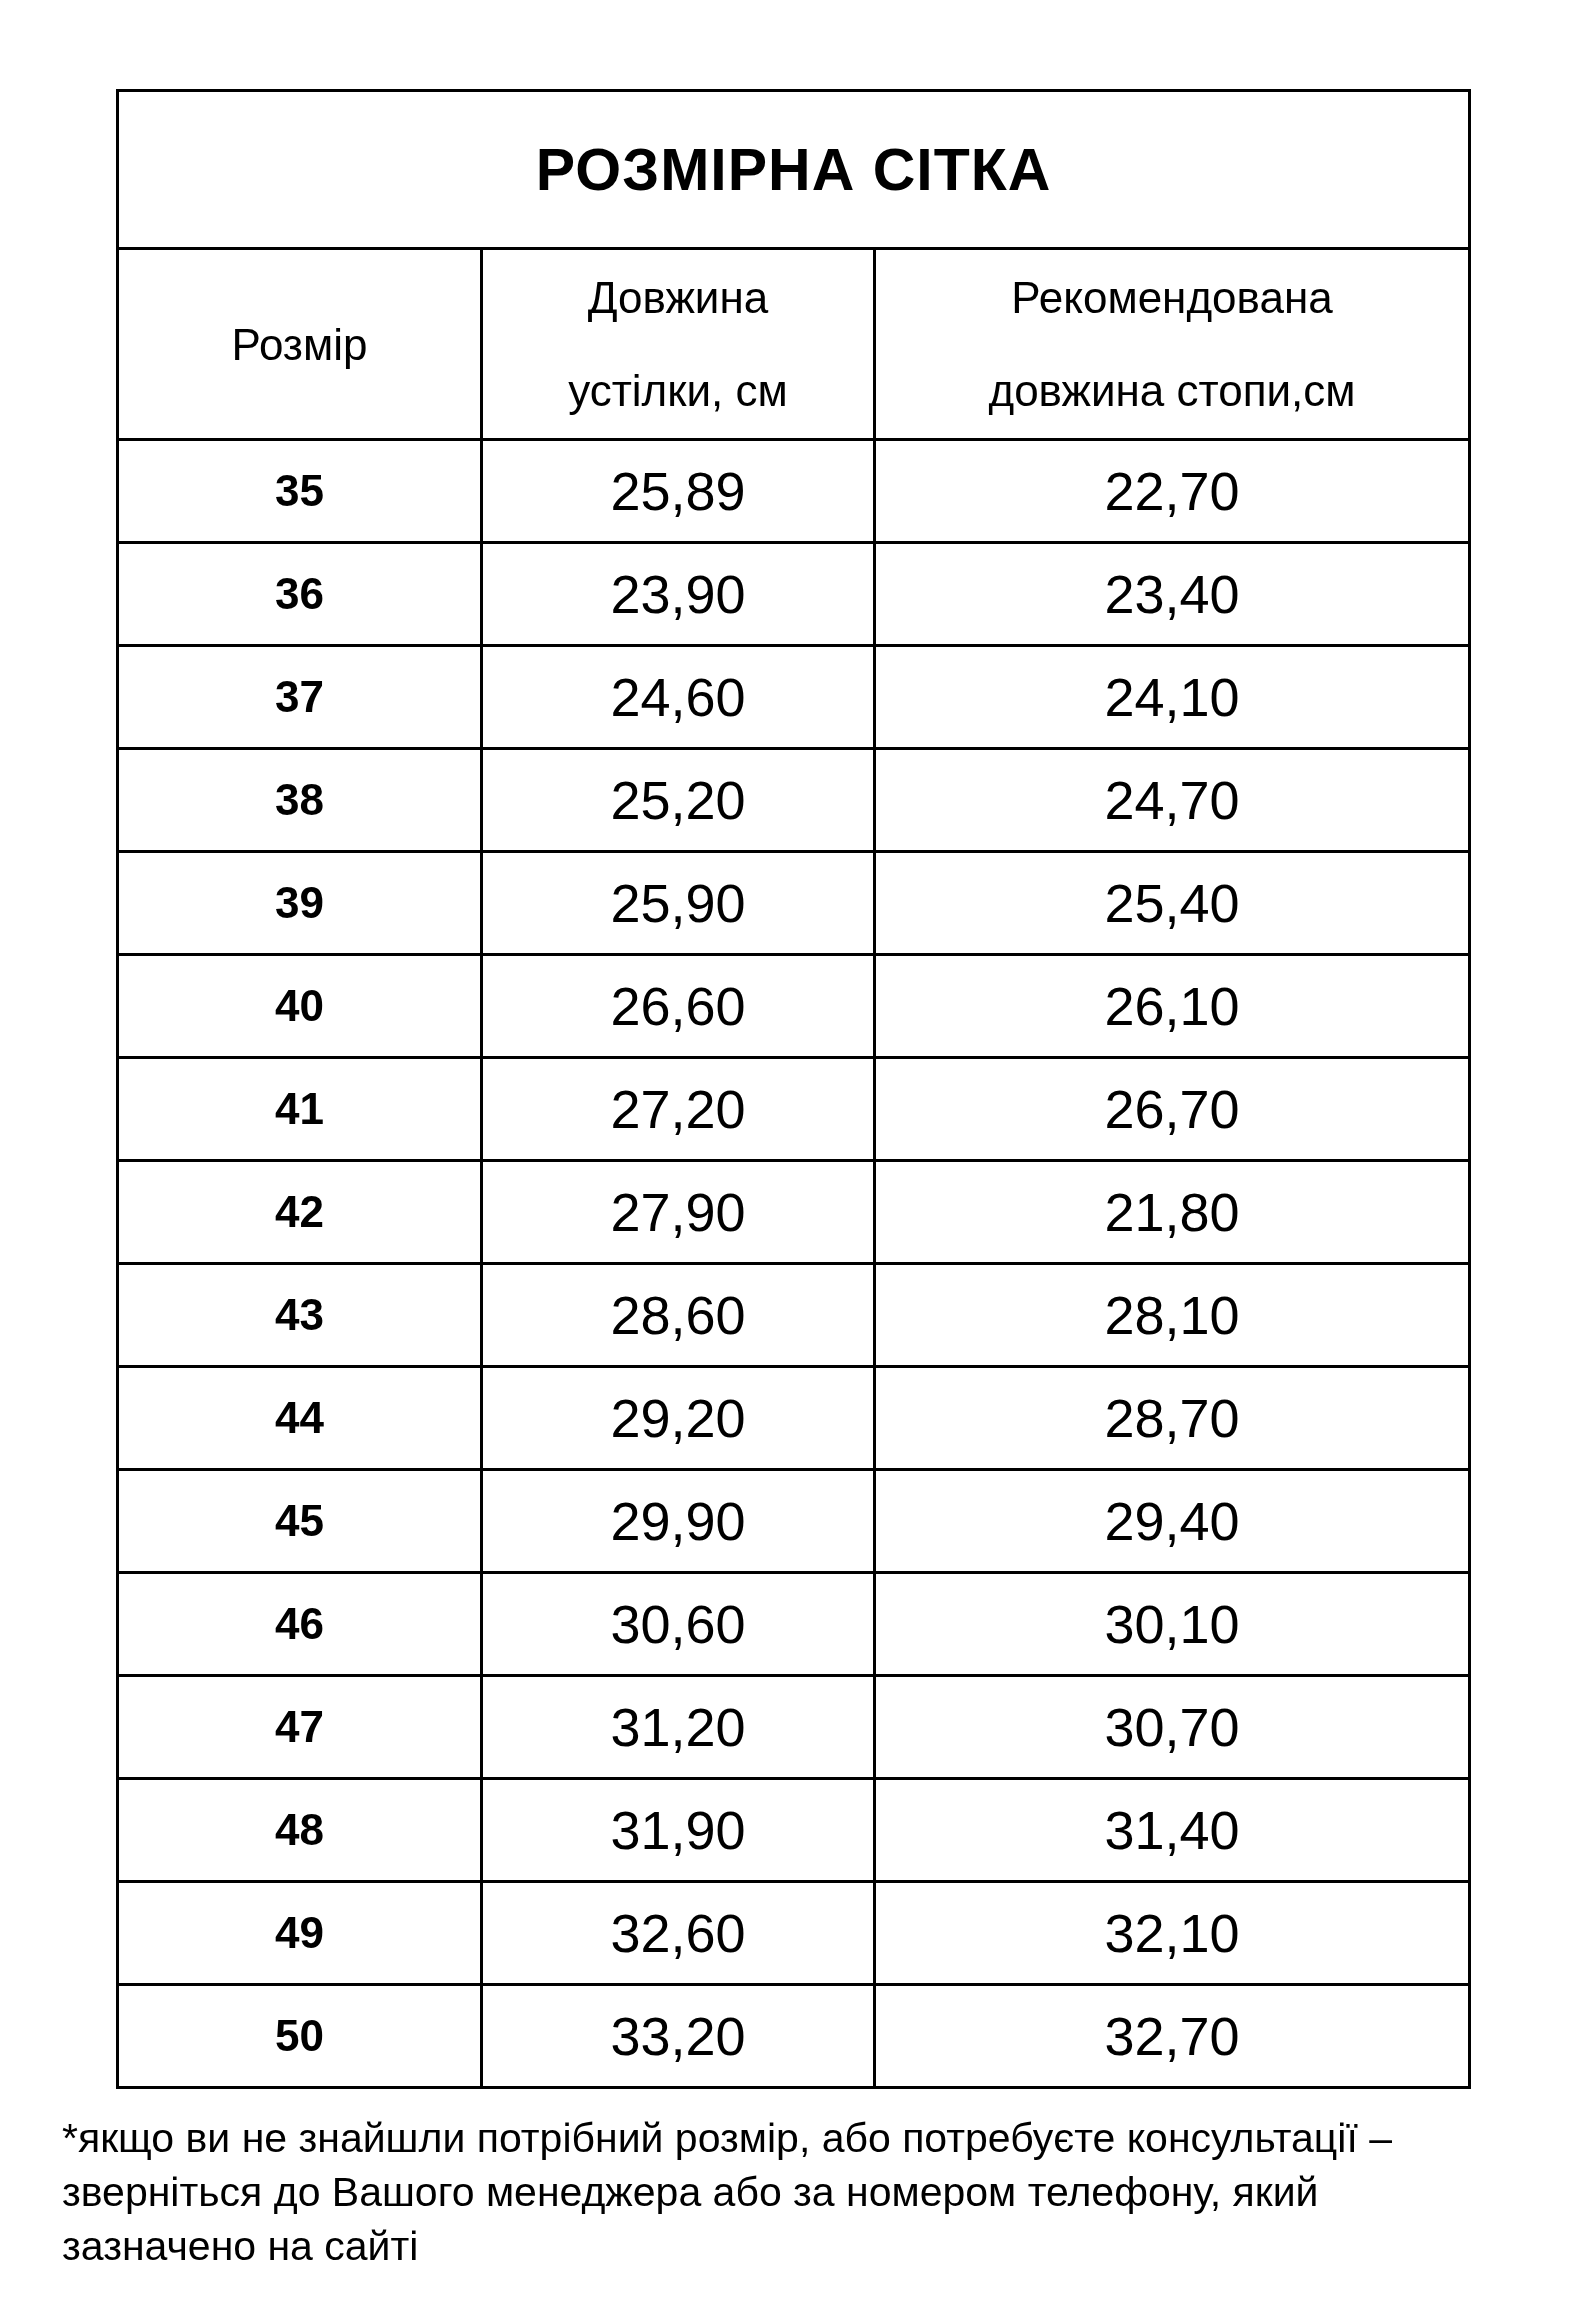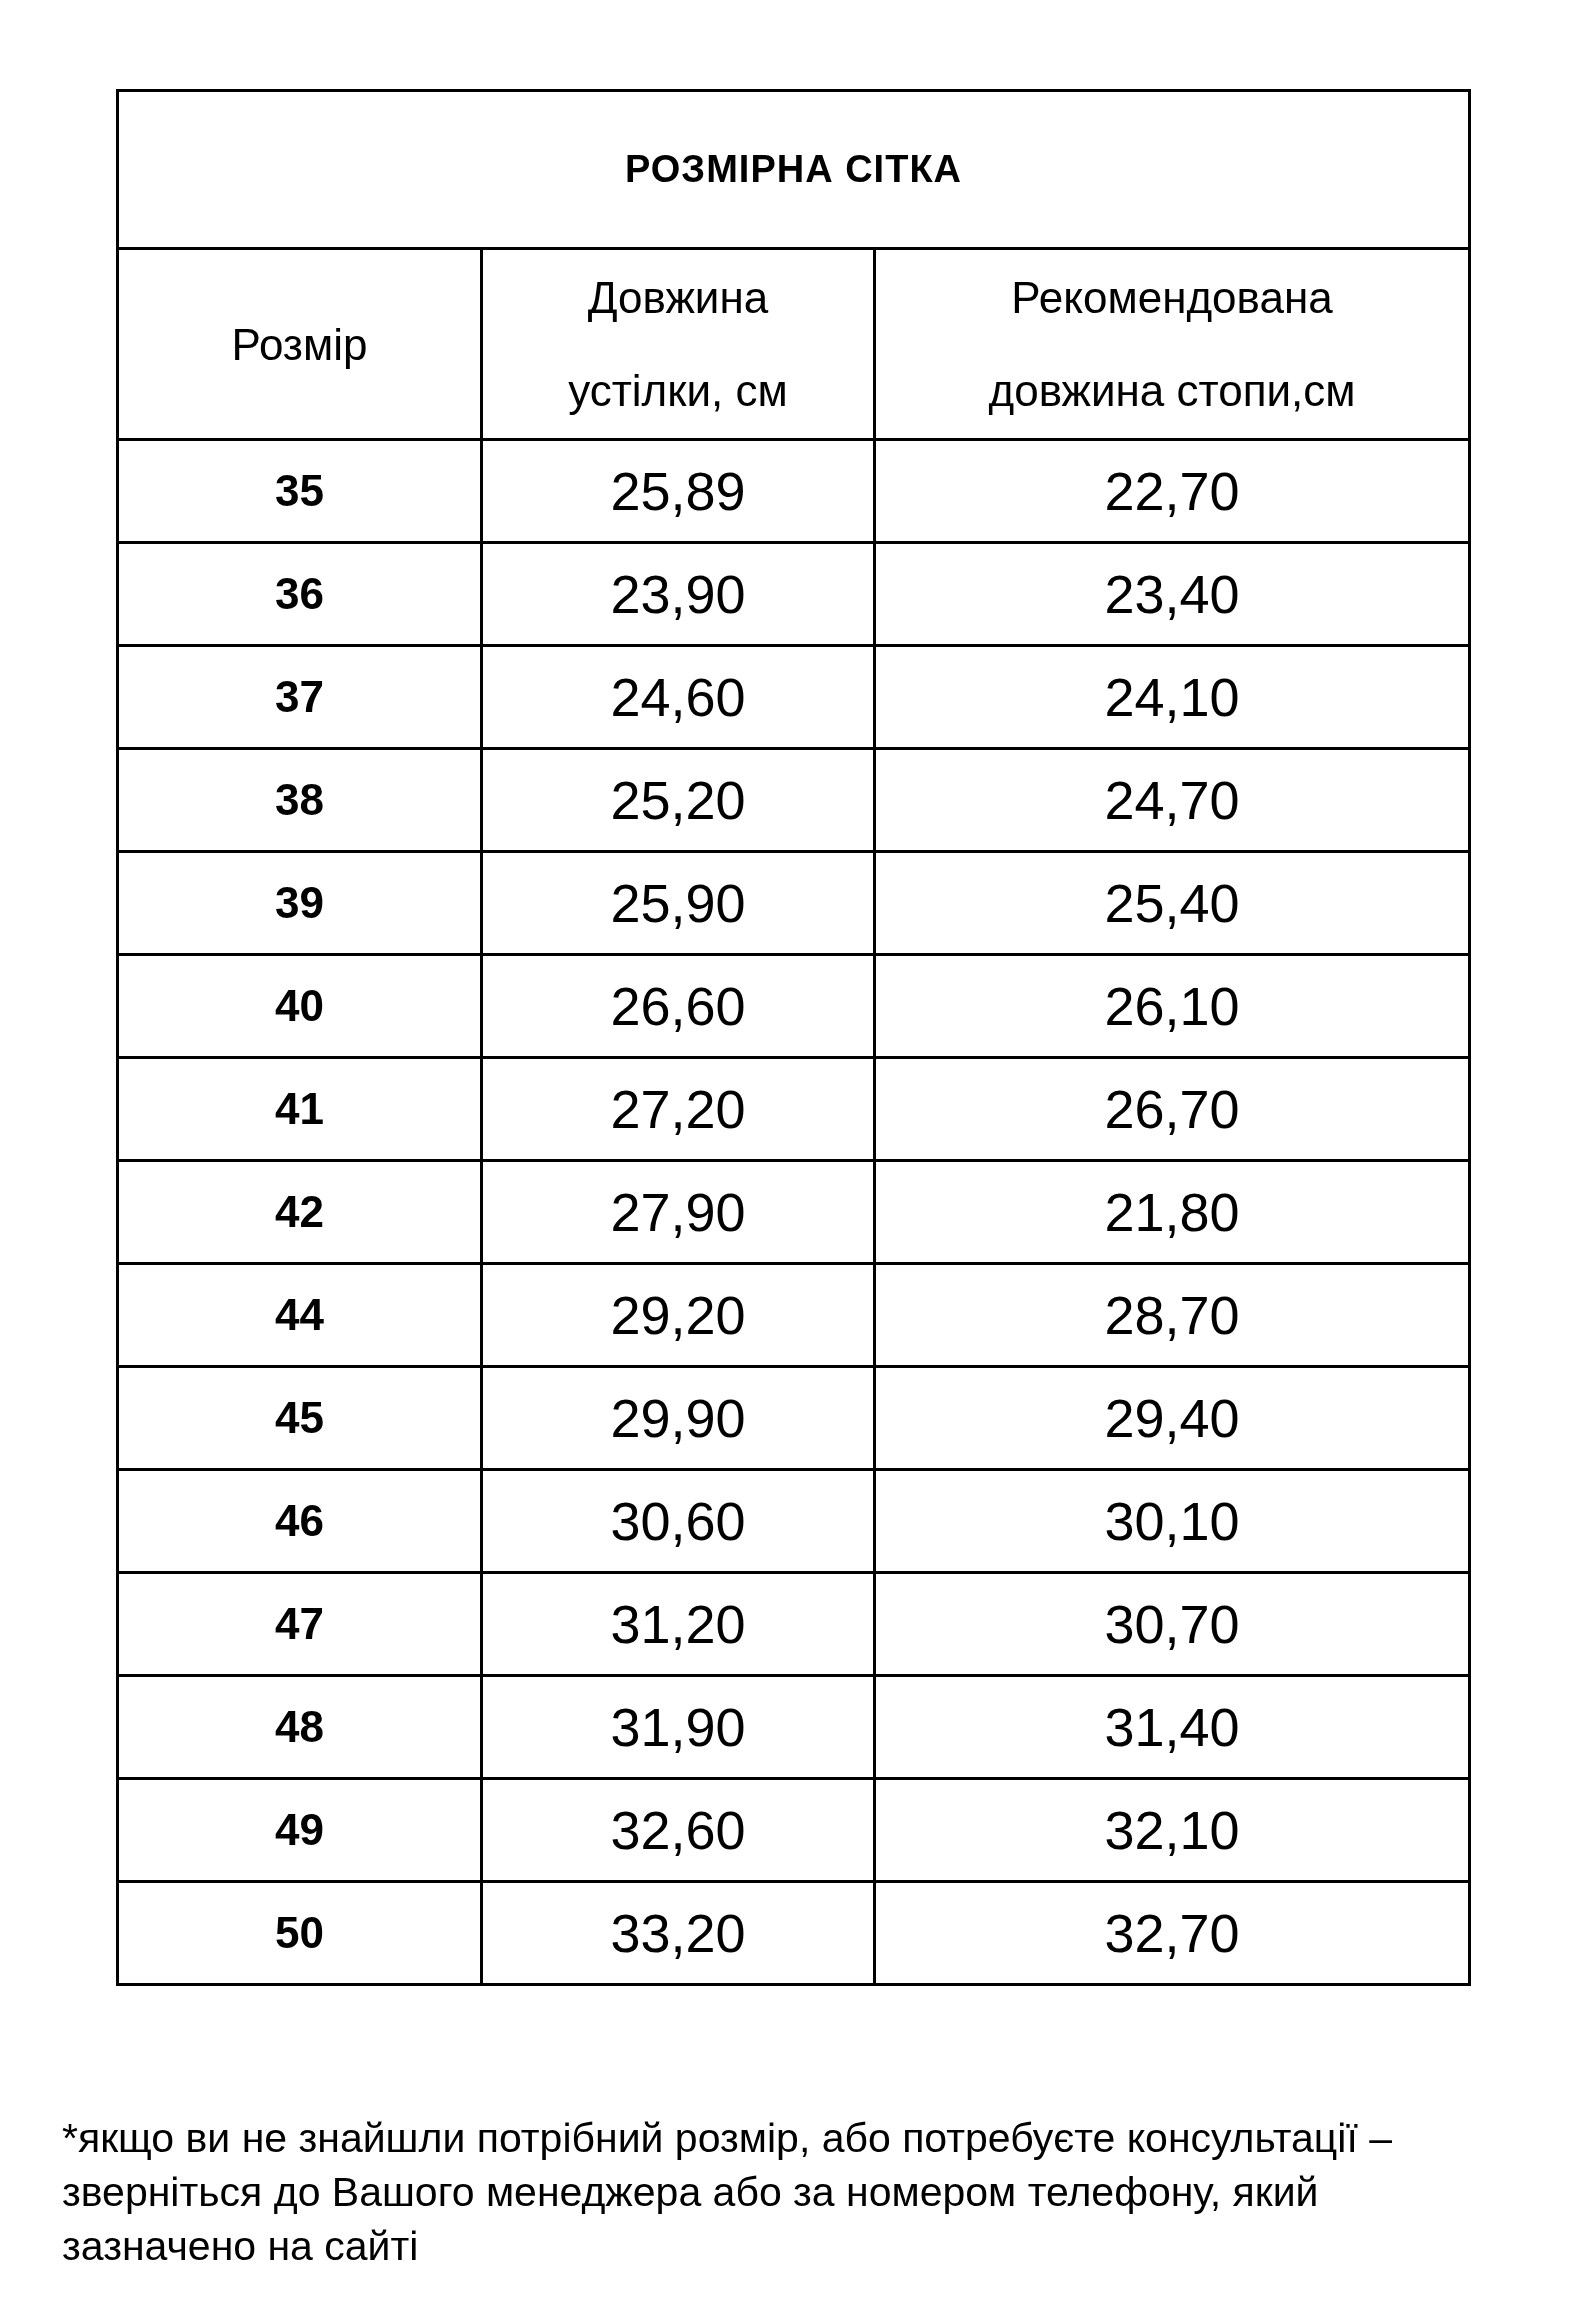--- a/index.html
+++ b/index.html
@@ -30,21 +30,21 @@
     table-layout: fixed;
   }
   table.size-table, table.size-table th, table.size-table td {
     border: 3.9px solid #000000;
   }
   col.c1 { width: 364px; }
   col.c2 { width: 393px; }
   col.c3 { width: 595px; }
   .title-row th {
     height: 153px;
-    font-size: 38px;
+    font-size: 59px;
     font-weight: 700;
     vertical-align: middle;
     letter-spacing: 1px;
   }
   .header-row th {
     height: 180px;
     font-size: 44px;
     font-weight: 400;
     text-align: center;
     vertical-align: middle;
@@ -138,20 +138,25 @@
         <td class="c-size">41</td>
         <td>27,20</td>
         <td>26,70</td>
       </tr>
       <tr>
         <td class="c-size">42</td>
         <td>27,90</td>
         <td>21,80</td>
       </tr>
       <tr>
+        <td class="c-size">43</td>
+        <td>28,60</td>
+        <td>28,10</td>
+      </tr>
+      <tr>
         <td class="c-size">44</td>
         <td>29,20</td>
         <td>28,70</td>
       </tr>
       <tr>
         <td class="c-size">45</td>
         <td>29,90</td>
         <td>29,40</td>
       </tr>
       <tr>

